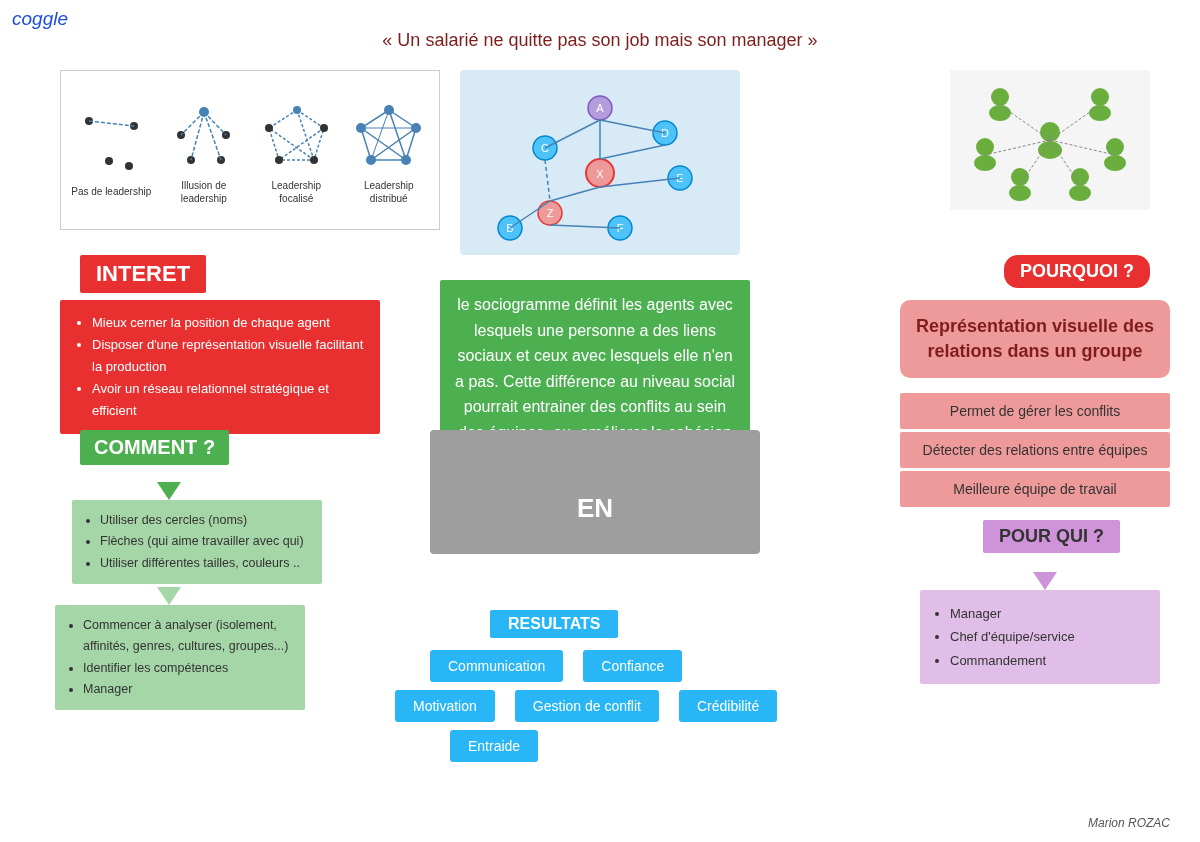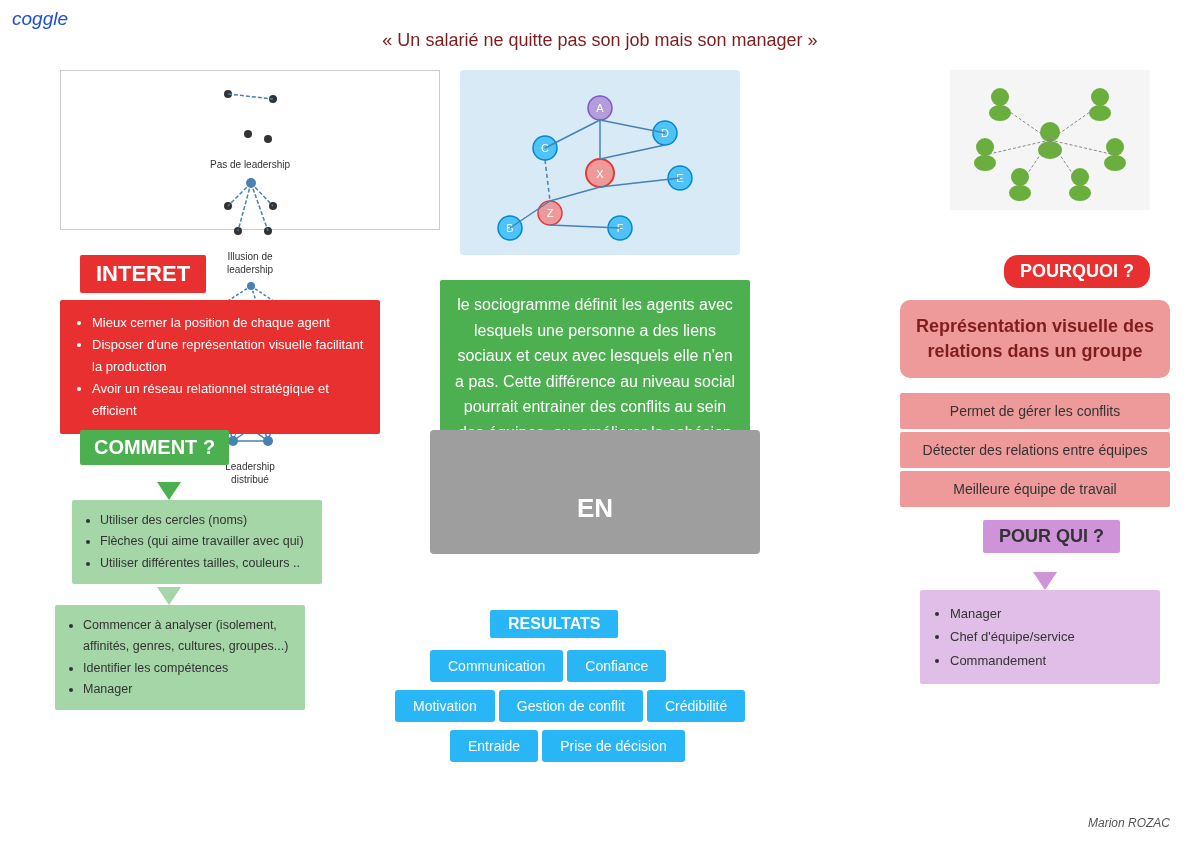--- a/index.html
+++ b/index.html
@@ -33,21 +33,20 @@
       top: 70px;
       left: 60px;
       width: 380px;
       height: 160px;
       border: 1px solid #ccc;
       background: #fff;
       display: flex;
       align-items: center;
       justify-content: space-around;
       padding: 8px 4px 4px;
-      flex-direction: column;
     }
     .diagram-item {
       display: flex;
       flex-direction: column;
       align-items: center;
       width: 85px;
     }
     .diagram-svg {
       width: 75px;
       height: 75px;
@@ -246,21 +245,21 @@
       background: #29b6f6;
       color: #fff;
       font-weight: bold;
       font-size: 16px;
       padding: 5px 18px;
       border-radius: 2px;
     }
     .result-row {
       position: absolute;
       display: flex;
-      gap: 4px;
+      gap: 20px;
       justify-content: center;
     }
     .result-row-1 { top: 650px; left: 430px; }
     .result-row-2 { top: 690px; left: 395px; }
     .result-row-3 { top: 730px; left: 450px; }
     .result-tag {
       background: #29b6f6;
       color: #fff;
       font-size: 14px;
       padding: 8px 18px;
@@ -511,21 +510,20 @@
   <div class="result-tag">Communication</div>
   <div class="result-tag">Confiance</div>
 </div>
 <div class="result-row result-row-2">
   <div class="result-tag">Motivation</div>
   <div class="result-tag">Gestion de conflit</div>
   <div class="result-tag">Crédibilité</div>
 </div>
 <div class="result-row result-row-3">
   <div class="result-tag">Entraide</div>
-  <div class="result-tag">Prise de décision</div>
 </div>
 
 <div class="pourqui-label">POUR QUI ?</div>
 
 <div class="pourqui-arrow"></div>
 
 <div class="pourqui-box">
   <ul>
     <li>Manager</li>
     <li>Chef d'équipe/service</li>

